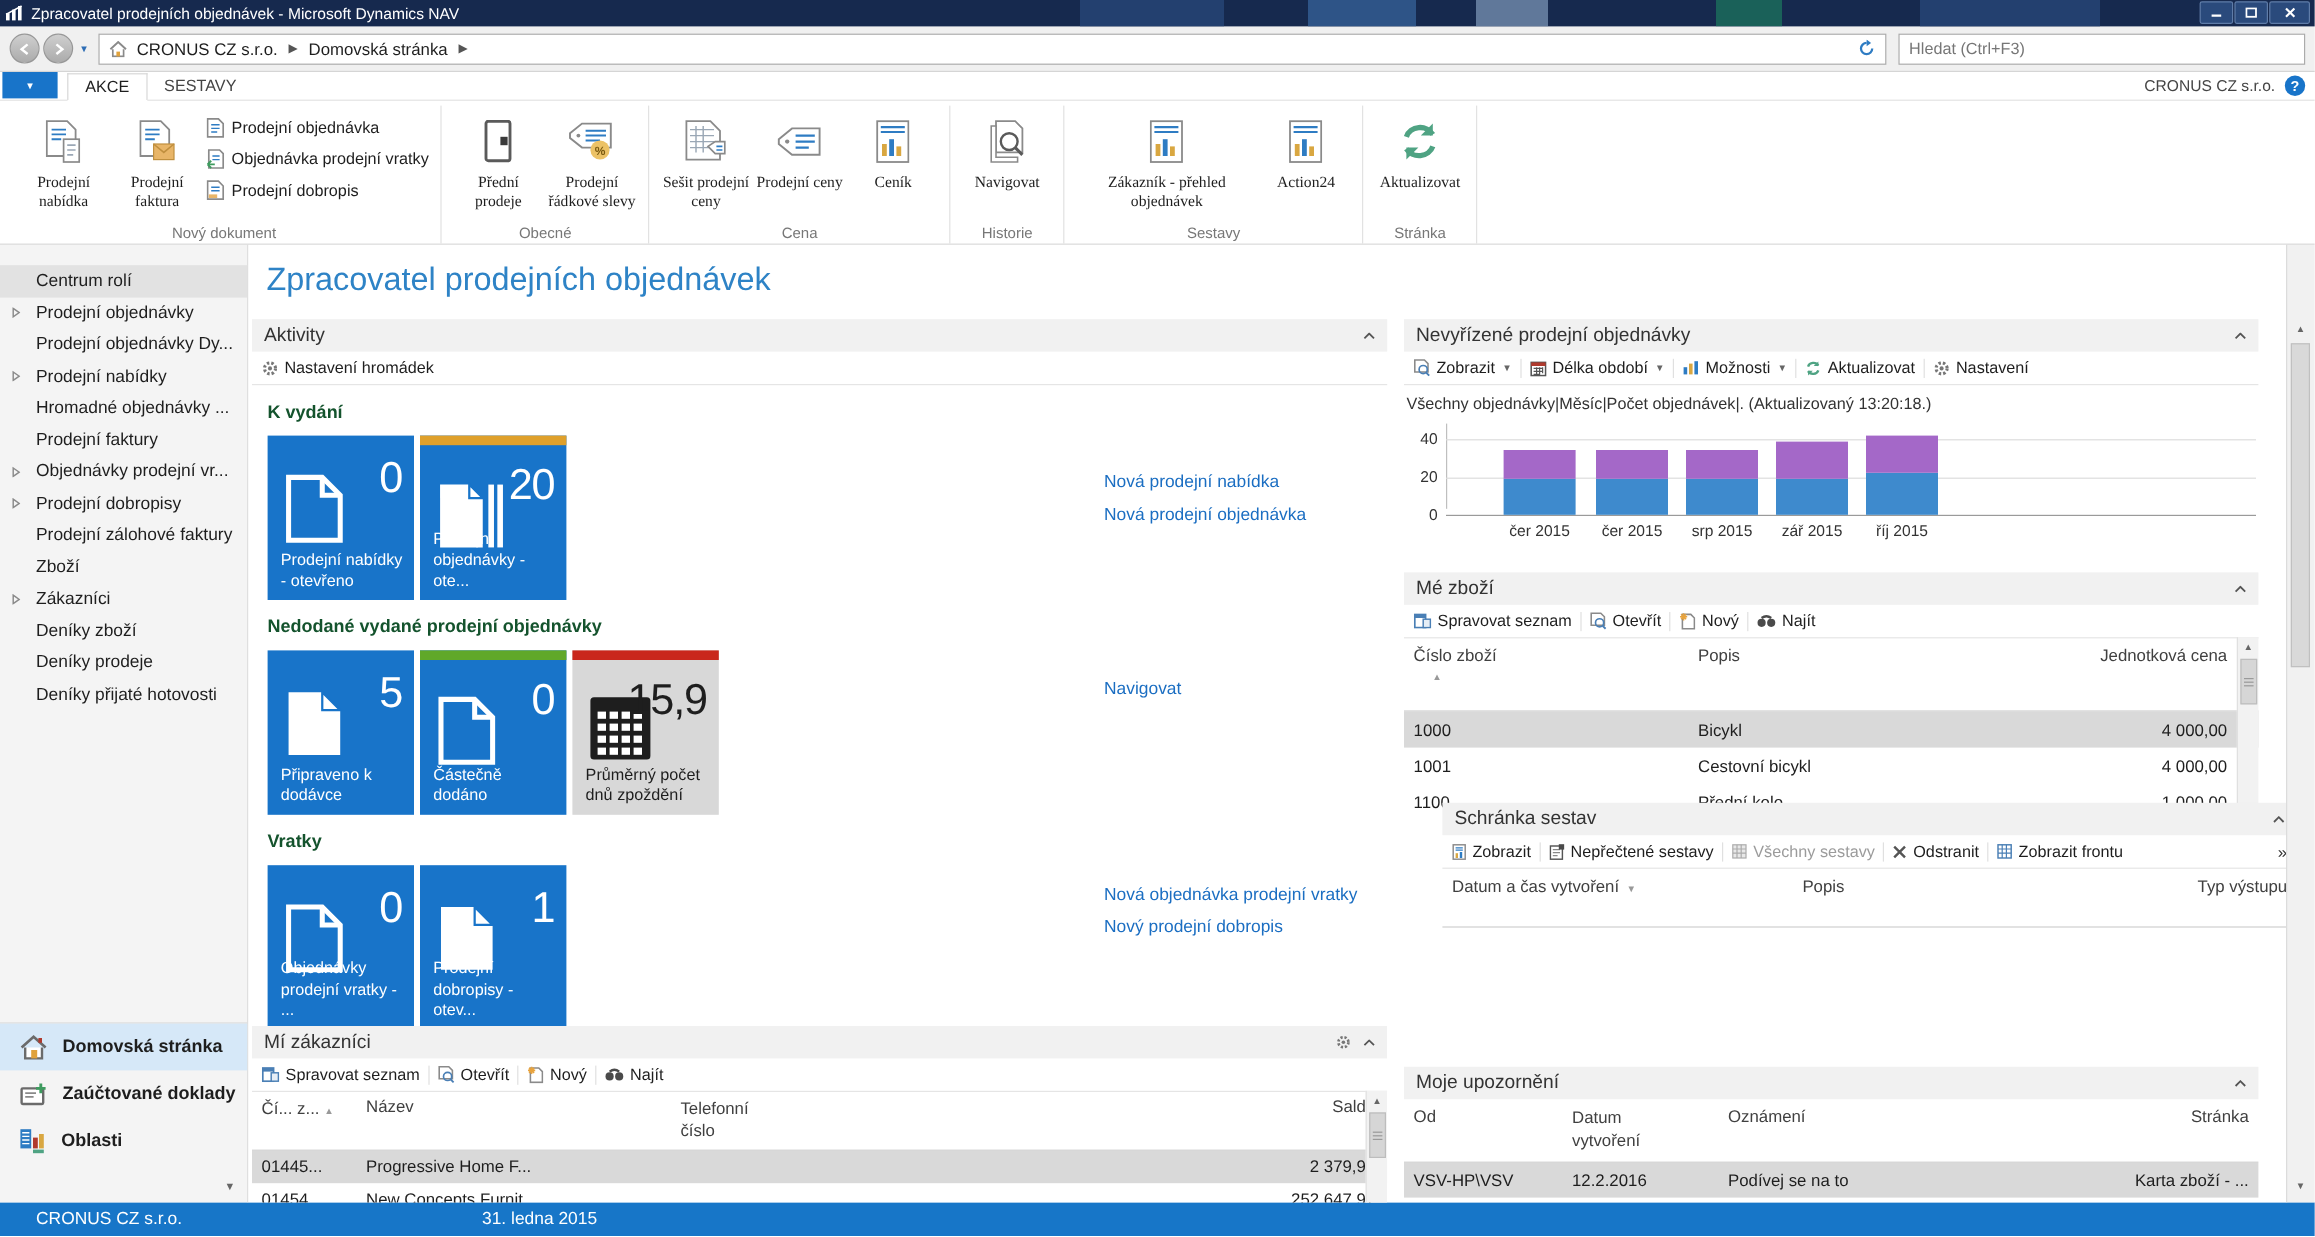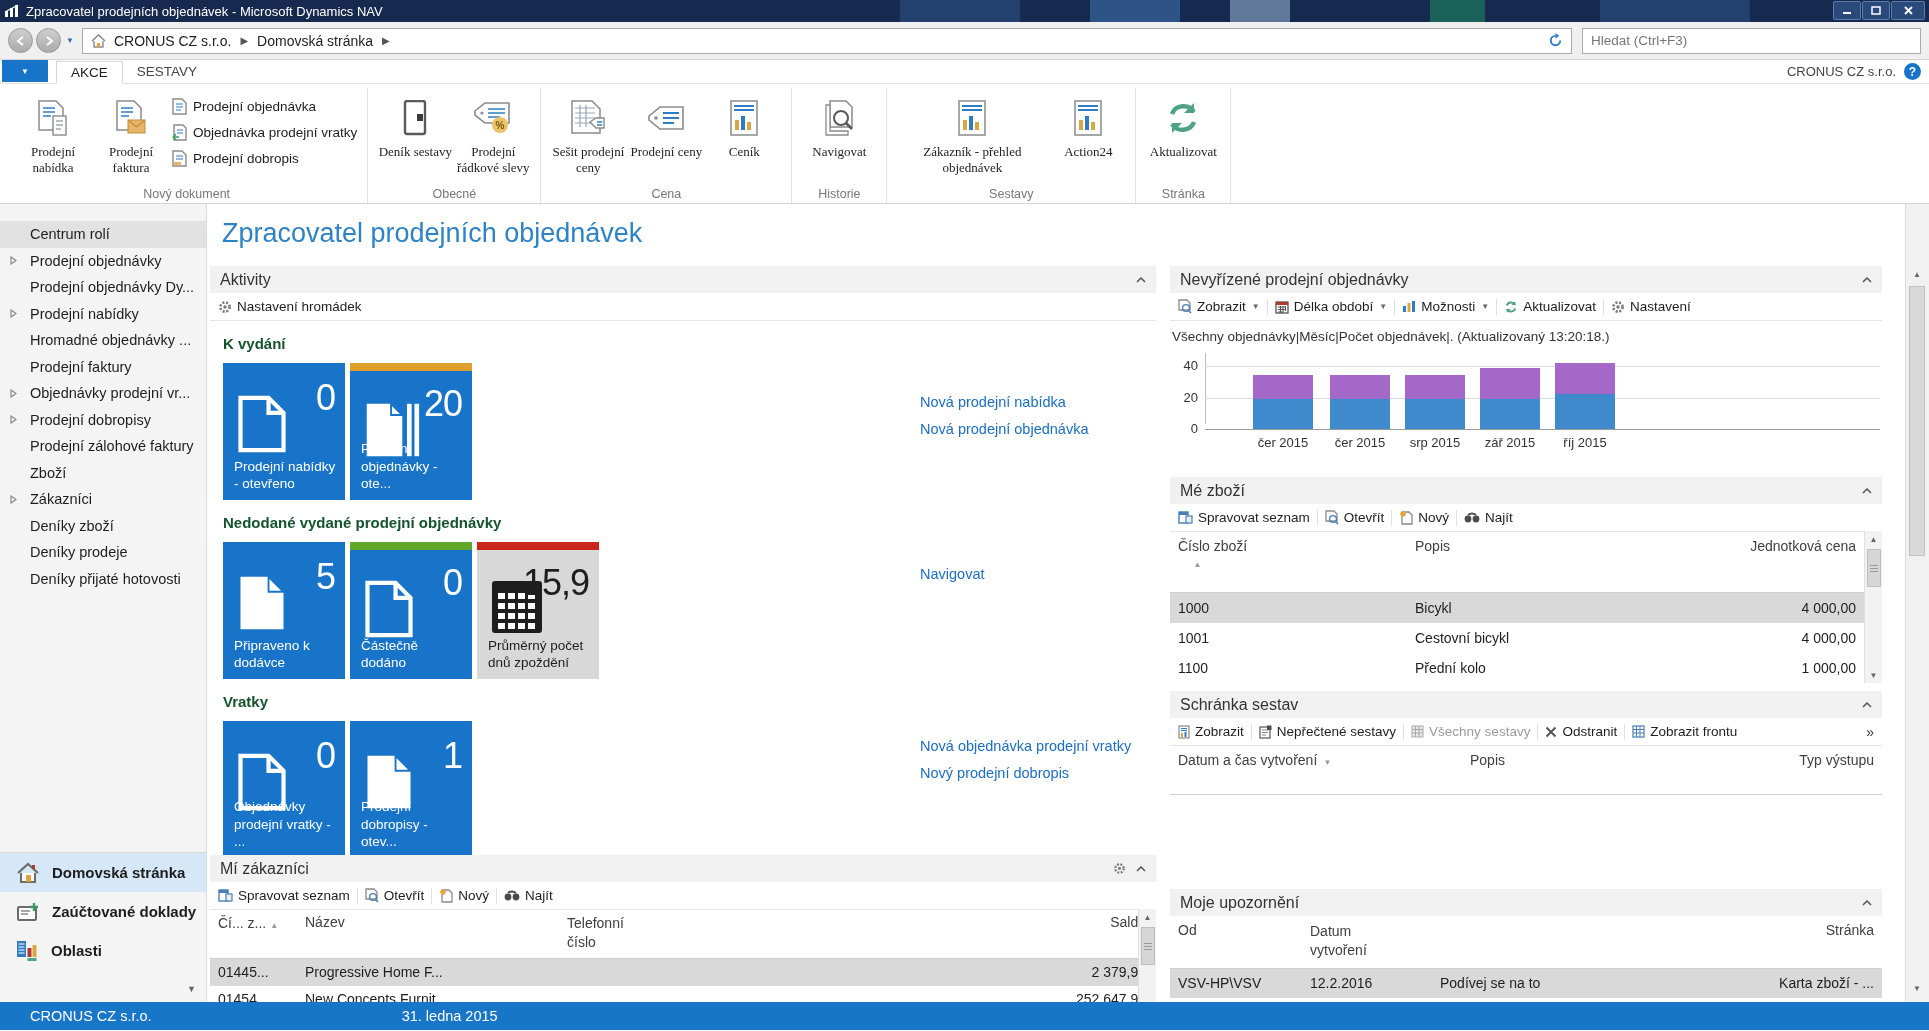--- a/index.html
+++ b/index.html
@@ -86,21 +86,21 @@
   .grid-row.sel { background:#D9D9D9; }
   .sort { font-size:8px; color:#999; margin-left:4px; }
   .cust .c1 { width:95px; padding-left:8px; } .cust .c2 { width:262px; } .cust .c3 { width:380px; } .cust .c4 { flex:1; text-align:right; padding-right:10px; }
   .cust .grid-row { height:27px; }
   .inner-sb { position:absolute; right:0; top:0; bottom:0; width:18px; background:#F2F2F2; border-left:1px solid #E0E0E0; display:flex; flex-direction:column; align-items:center; font-size:8px; color:#777; }
   .inner-sb .thumb { width:14px; height:38px; background:#D6D6D6; border:1px solid #BDBDBD; margin-top:2px; display:flex; flex-direction:column; align-items:center; justify-content:center; gap:2px; }
   .inner-sb .thumb i { display:block; width:8px; height:1px; background:#9A9A9A; }
 
   .rightpanel { width:740px; background:#fff; position:relative; padding:0; }
   .rp-sec { position:absolute; left:5px; width:712px; }
-  .sec-orders { top:62px; } .sec-items { top:273px; } .sec-inbox { top:487px; } .sec-notif { top:685px; }
+  .sec-orders { top:62px; } .sec-items { top:273px; } .sec-inbox { top:465px;margin-left:32px; } .sec-notif { top:685px; }
   .chart-status { font-size:13.5px; color:#333; padding:8px 0 0 2px; height:26px; }
   .chart { position:relative; height:122px; }
   .chart .gl { position:absolute; left:35px; right:2px; height:1px; background:#DCDCDC; }
   .chart .gl.base { background:#9A9A9A; }
   .chart .yaxis-line { position:absolute; left:35px; top:6px; width:1px; height:71px; background:#BFBFBF; }
   .chart .ytick { position:absolute; left:0; width:28px; text-align:right; font-size:13px; color:#333; }
   .chart .bar { position:absolute; width:60px; }
   .chart .xlab { position:absolute; font-size:13px; color:#333; width:90px; text-align:center; }
   .items-tbl .c1 { width:245px; padding-left:8px; } .items-tbl .c2 { width:285px; } .items-tbl .c3 { flex:1; text-align:right; padding-right:26px; }
   .items-tbl .grid-row { height:30px; }
@@ -278,21 +278,21 @@
         <div class="rgroup-content">
           <div class="bigbtn">
             <span class="bicon">
               <span class="icon">
                 <svg width="26" height="36" viewBox="0 0 26 36">
                   <rect x="3" y="1" width="20" height="33" rx="2" fill="#fff" stroke="#5A5A5A" stroke-width="2.4"></rect>
                   <rect x="15" y="14" width="6" height="7" fill="#3A3A3A"></rect>
                 </svg>
               </span>
             </span>
-            <span class="blabel">Deník sestavy</span>
+            <span class="blabel">Přední prodeje</span>
           </div>
           <div class="bigbtn">
             <span class="bicon">
               <span class="icon">
                 <svg width="40" height="34" viewBox="0 0 40 34">
                   <path d="M2 10 L12 2 H36 V22 H12 L2 14 Z" fill="#fff" stroke="#8A8A8A" stroke-width="1.6"></path>
                   <circle cx="9" cy="12" r="1.6" fill="#8A8A8A"></circle>
                   <path d="M15 8 h17 M15 12 h17 M15 16 h12" stroke="#2E7CC3" stroke-width="1.7"></path>
                   <circle cx="27" cy="24" r="8" fill="#ECC266"></circle>
                   <text x="27" y="28" text-anchor="middle" font-size="10" font-weight="bold" fill="#7A5A10">%</text>
@@ -1025,20 +1025,21 @@
           <span>Moje upozornění</span>
           <span class="hright collapse-chev">
               <svg width="10" height="6">
                 <path d="M1 5 L5 1 L9 5" stroke="#555" stroke-width="1.5" fill="none"></path>
               </svg>
             </span>
         </div>
         <div class="grid-headrow" id="notif-head">
             <span class="c1">Od</span>
             <span class="c2 hdr2" style="width:130px"><span style="display:inline-block;width:75px">Datum vytvoření</span></span>
+            <span class="c3">Oznámení</span>
             <span class="c4">Stránka</span>
           </div>
         <div id="notif-rows">
             <div class="grid-row sel">
               <span class="c1">VSV-HP\VSV</span>
               <span class="c2">12.2.2016</span>
               <span class="c3">Podívej se na to</span>
               <span class="c4">Karta zboží - ...</span>
             </div>
           </div>

